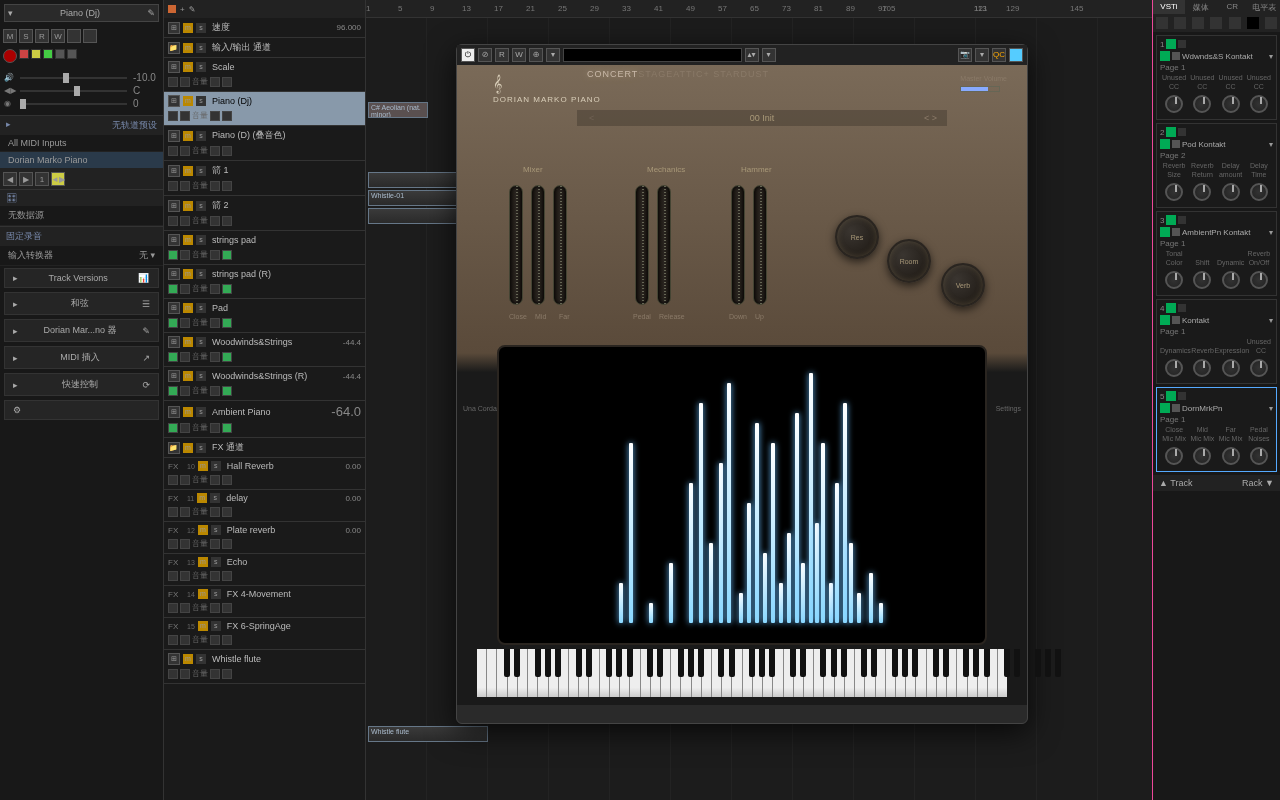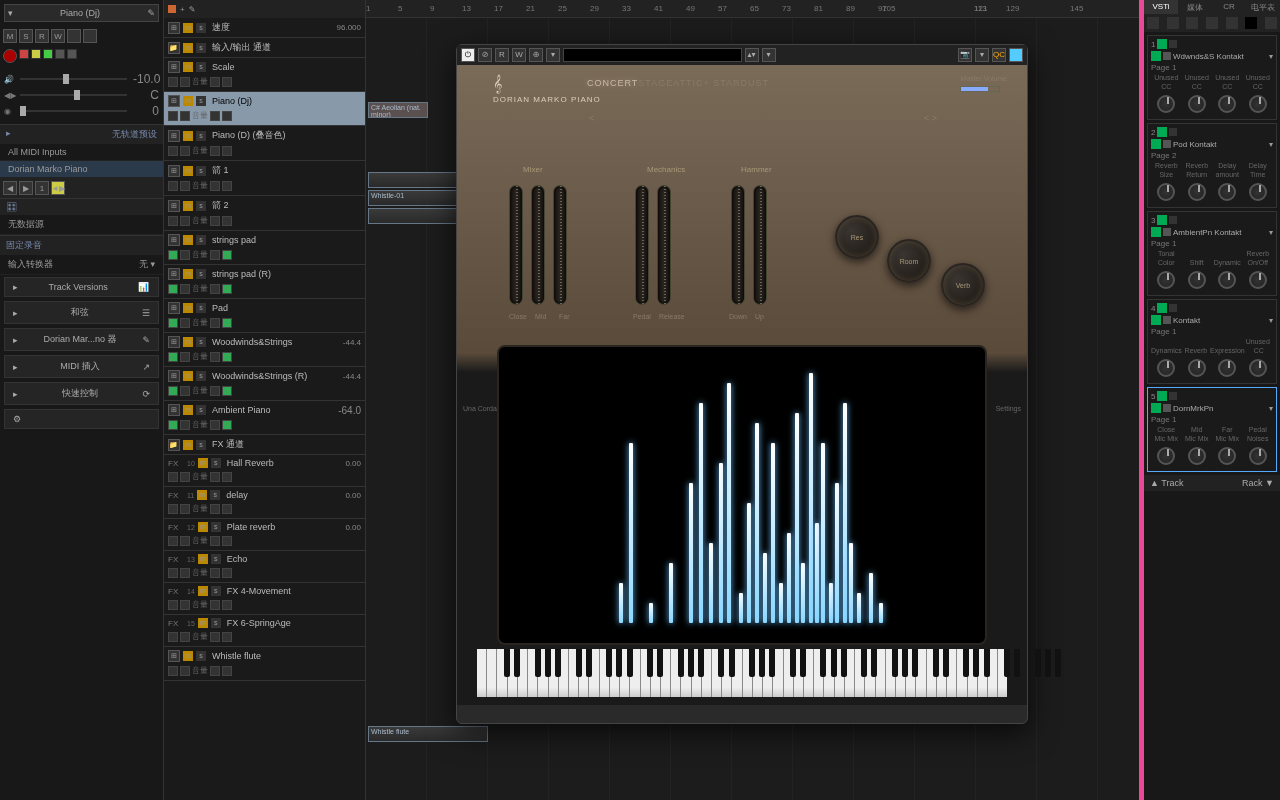--- a/index.html
+++ b/index.html
@@ -14,21 +14,21 @@
 .transport-btns{display:flex;gap:2px;padding:3px;flex-wrap:wrap}
 .t-btn{width:14px;height:14px;background:#333;border:1px solid #555;display:inline-flex;align-items:center;justify-content:center;font-size:8px}
 .rec-btn{background:#a00;border-radius:50%}
 .cb{width:10px;height:10px;border:1px solid #333}
 .cb.r{background:#c44}.cb.y{background:#cc4}.cb.g{background:#4c4}.cb.gr{background:#555}
 .sliders{padding:4px}
 .slider-row{display:flex;align-items:center;gap:6px;margin:2px 0}
 .slider-icon{width:10px;font-size:8px;color:#777}
 .slider-track{flex:1;height:2px;background:#333;position:relative}
 .slider-thumb{position:absolute;width:6px;height:10px;background:#aaa;top:-4px}
-.slider-val{width:26px;text-align:right;font-size:12px;color:#888}
+.slider-val{width:26px;text-align:left;font-size:10px;color:#888}
 .section-head{background:#222;padding:3px 6px;font-size:9px;color:#78a;border-top:1px solid #333;display:flex;justify-content:space-between}
 .list-item{padding:3px 8px;font-size:9px;color:#999;border-bottom:1px solid #222;display:flex;justify-content:space-between;align-items:center}
 .list-item.sel{background:#2a3a4a}
 .panel-btn{background:#252525;padding:4px 8px;font-size:9px;color:#aaa;margin:2px 4px;display:flex;justify-content:space-between;align-items:center;border:1px solid #333}
 .tracks-panel{width:202px;background:#1a1a1a;border-right:1px solid #333;overflow:hidden}
 .track-toolbar{height:18px;background:#222;display:flex;align-items:center;padding:0 4px;gap:4px;font-size:8px}
 .track{border-bottom:1px solid #333;padding:2px 4px}
 .track-head{display:flex;align-items:center;gap:3px;padding:1px 0}
 .track-icon{width:12px;height:12px;background:#333;border:1px solid #555;display:flex;align-items:center;justify-content:center;font-size:7px}
 .track-m{width:10px;height:10px;background:#b80;font-size:7px;text-align:center;line-height:10px}
@@ -40,21 +40,21 @@
 .tc{width:10px;height:10px;background:#333;border:1px solid #444}
 .tc.g{background:#3a5}
 .fx-label{width:16px;font-size:8px;color:#777}
 .arrange{flex:1;background:#1c1c1c;position:relative;overflow:hidden}
 .ruler{height:18px;background:#222;display:flex;border-bottom:1px solid #333;position:relative}
 .ruler-mark{position:absolute;font-size:8px;color:#777;top:4px}
 .grid-area{position:relative;height:calc(100% - 18px);background:repeating-linear-gradient(to right,#1c1c1c 0,#1c1c1c 60px,#232323 60px,#232323 61px),repeating-linear-gradient(to bottom,#1c1c1c 0,#1c1c1c 18px,#212121 18px,#212121 19px)}
 .clip{position:absolute;height:16px;background:#456;border:1px solid #678;font-size:7px;color:#abc;padding:1px 2px;overflow:hidden}
 .clip.audio{background:linear-gradient(#3a3a3a,#2a2a2a)}
 .clip.midi{background:#5a5050}
-.right-panel{width:141px;background:#181818;border-left:5px solid #ec4899}
+.right-panel{width:128px;background:#181818;border-left:1px solid #ec4899}
 .right-tabs{display:flex;background:#222;height:14px}
 .right-tab{flex:1;font-size:8px;text-align:center;padding:2px;color:#888}
 .right-tab.active{background:#333;color:#fff}
 .right-tools{display:flex;gap:2px;padding:3px;background:#222;justify-content:space-between}
 .rt{width:12px;height:12px;background:#333}
 .rt.blk{background:#000}
 .insert-slot{border:1px solid #333;margin:3px;padding:3px;background:#1a1a1a}
 .insert-slot.sel{border-color:#5af}
 .ins-head{display:flex;gap:2px;align-items:center;font-size:8px}
 .ins-power{width:10px;height:10px;background:#0a5}
@@ -72,21 +72,21 @@
 .dot{width:9px;height:9px;border-radius:50%}
 .dot.r{background:#e55}.dot.y{background:#eb5}.dot.g{background:#5c5}
 .plugin-title-text{flex:1;text-align:center;font-size:9px;color:#aaa}
 .plugin-toolbar{height:20px;background:#222;display:flex;align-items:center;padding:0 4px;gap:3px}
 .ptb{width:14px;height:14px;background:#333;border:1px solid #555;font-size:8px;text-align:center;line-height:12px;color:#aaa}
 .ptb.on{background:#eee;color:#000}
 .ptb-wide{flex:1;height:14px;background:#000;border:1px solid #444}
 .plugin-body{height:calc(100% - 38px);background:linear-gradient(#7a6a58,#5a4a3a 45%,#1a1a1a 48%);position:relative}
 .plugin-logo{position:absolute;top:10px;left:36px;color:#d8cdb8;font-size:8px;letter-spacing:1px}
 .plugin-logo-sym{font-size:16px;color:#d8cdb8;margin-bottom:2px}
-.tabs{position:absolute;top:13px;left:130px;display:flex;}
+.tabs{position:absolute;top:4px;left:130px;display:flex;}
 .tab{font-size:9px;color:#8a7a68;letter-spacing:1px}
 .tab.active{color:#c8b8a8;text-shadow:0 0 6px #a89878}
 .master-vol{position:absolute;top:10px;right:20px;font-size:7px;color:#8a7a68}
 .master-bar{width:40px;height:6px;border:1px solid #665;margin-top:4px;background:linear-gradient(to right,#8af 70%,transparent 70%)}
 .preset-bar{position:absolute;top:45px;left:120px;right:80px;height:16px;background:rgba(0,0,0,0.2);display:flex;align-items:center;justify-content:center;font-size:9px;color:#a89878}
 .preset-arrows{position:absolute;top:48px;font-size:9px;color:#8a7a68}
 .preset-arrows.l{left:132px}
 .preset-arrows.r{right:90px}
 .section-lbl{font-size:8px;color:#a89878;text-align:center;position:absolute;top:100px}
 .section-lbl.mixer{left:66px}
@@ -399,21 +399,21 @@
               <span class="tc"></span>
               <span class="tc g"></span>
             </div>
           </div>
           <div class="track">
             <div class="track-head">
               <span class="track-icon">⊞</span>
               <span class="track-m">m</span>
               <span class="track-s">s</span>
               <span class="track-name">Ambient Piano</span>
-              <span style="font-size:10px;color:#888">-64.0</span>
+              <span style="font-size:13px;color:#888">-64.0</span>
             </div>
             <div class="track-ctrl">
               <span class="tc g"></span>
               <span class="tc"></span>
               <span style="font-size:8px;color:#666">音量</span>
               <span class="tc"></span>
               <span class="tc g"></span>
             </div>
           </div>
           <div class="track">
@@ -788,20 +788,21 @@
       <div class="tab active">CONCERT</div>
       <div class="tab">STAGE</div>
       <div class="tab">ATTIC</div>
       <div class="tab">+ STARDUST</div>
     </div>
     <div class="master-vol">
       <div>Master Volume</div>
       <div class="master-bar"></div>
     </div>
     <div class="preset-arrows l">&lt;</div>
+    <div class="preset-bar">00 Init</div>
     <div class="preset-arrows r">&lt; &gt;</div>
 
     <div class="section-lbl mixer">Mixer</div>
     <div class="section-lbl mech">Mechanics</div>
     <div class="section-lbl hammer">Hammer</div>
 
     <div class="fader-group g1">
       <div class="vfader"></div>
       <div class="vfader"></div>
       <div class="vfader"></div>

